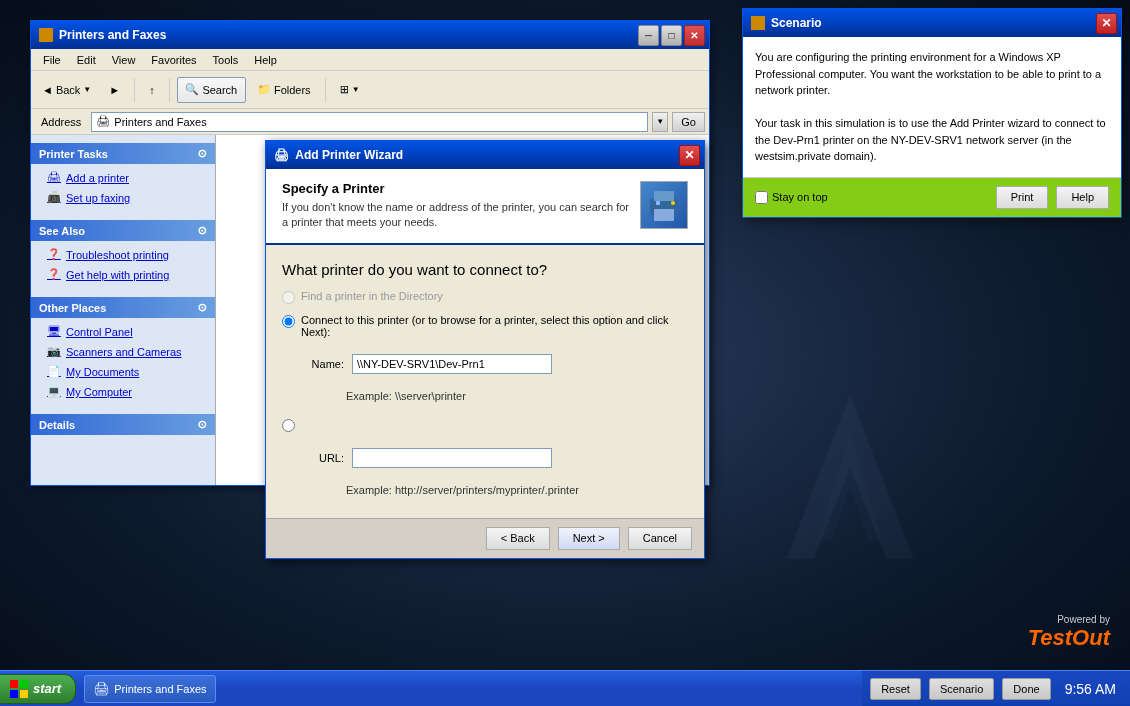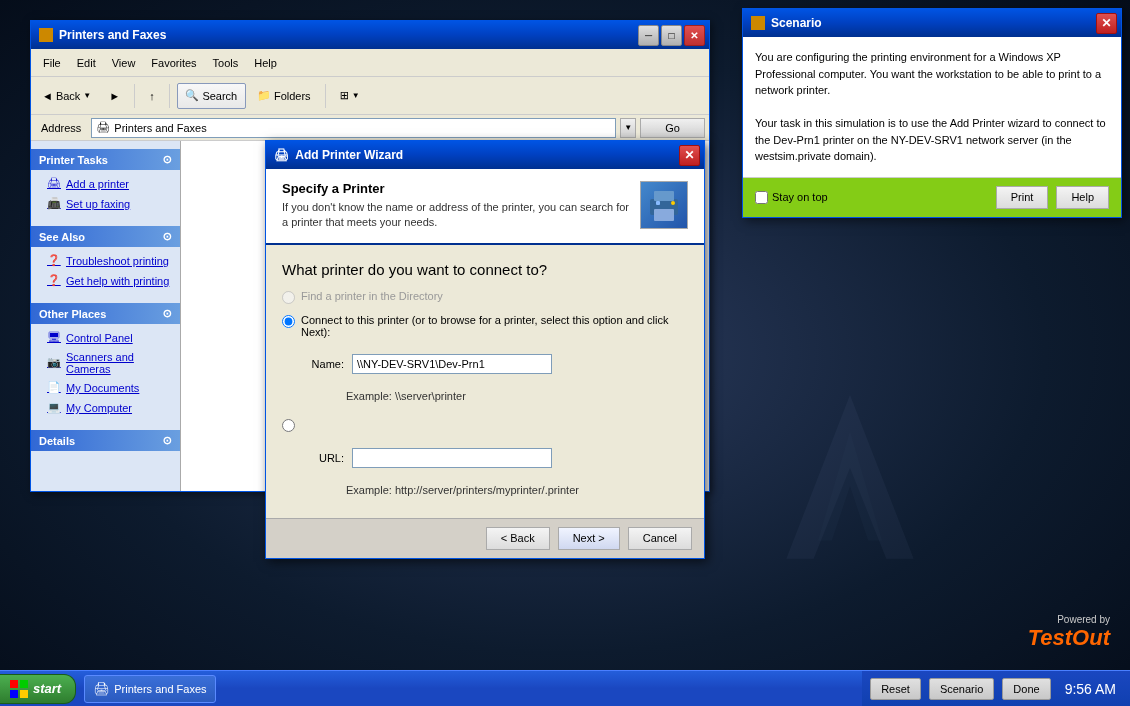--- a/index.html
+++ b/index.html
@@ -188,21 +188,21 @@
       font-size: 10px;
       font-weight: bold;
       border-radius: 2px;
     }
     .win-ctrl.minimize { background: linear-gradient(to bottom, #e0e0e0, #b0b0b0); color: #000; border: 1px solid #888; }
     .win-ctrl.maximize { background: linear-gradient(to bottom, #e0e0e0, #b0b0b0); color: #000; border: 1px solid #888; }
     .win-ctrl.close { background: linear-gradient(to bottom, #e05050, #c03030); color: white; border: 1px solid #a02020; }
 
     
     .menubar {
-      height: 28px;
+      height: 22px;
       background: #ece9d8;
       display: flex;
       align-items: center;
       padding: 0 4px;
       border-bottom: 1px solid #ccc;
     }
     .menubar-item {
       padding: 2px 8px;
       cursor: pointer;
       color: #000;
@@ -276,40 +276,40 @@
       height: 20px;
       border: 1px solid #aaa;
       background: linear-gradient(to bottom, #f0f0f0, #d0d0d0);
       display: flex;
       align-items: center;
       justify-content: center;
       font-size: 8px;
       cursor: pointer;
     }
     .address-go {
-      padding: 2px 24px;
+      padding: 2px 8px;
       height: 20px;
       border: 1px solid #aaa;
       background: linear-gradient(to bottom, #f0f0f0, #d0d0d0);
       font-size: 11px;
       cursor: pointer;
       display: flex;
       align-items: center;
     }
 
     
     .window-content {
       display: flex;
       background: #ece9d8;
       height: 350px;
     }
 
     
     .left-panel {
-      width: 150px;
+      width: 185px;
       background: #dce6f5;
       border-right: 1px solid #aaa;
       padding: 8px 0;
     }
 
     .panel-section {
       margin-bottom: 8px;
     }
 
     .panel-section-header {

